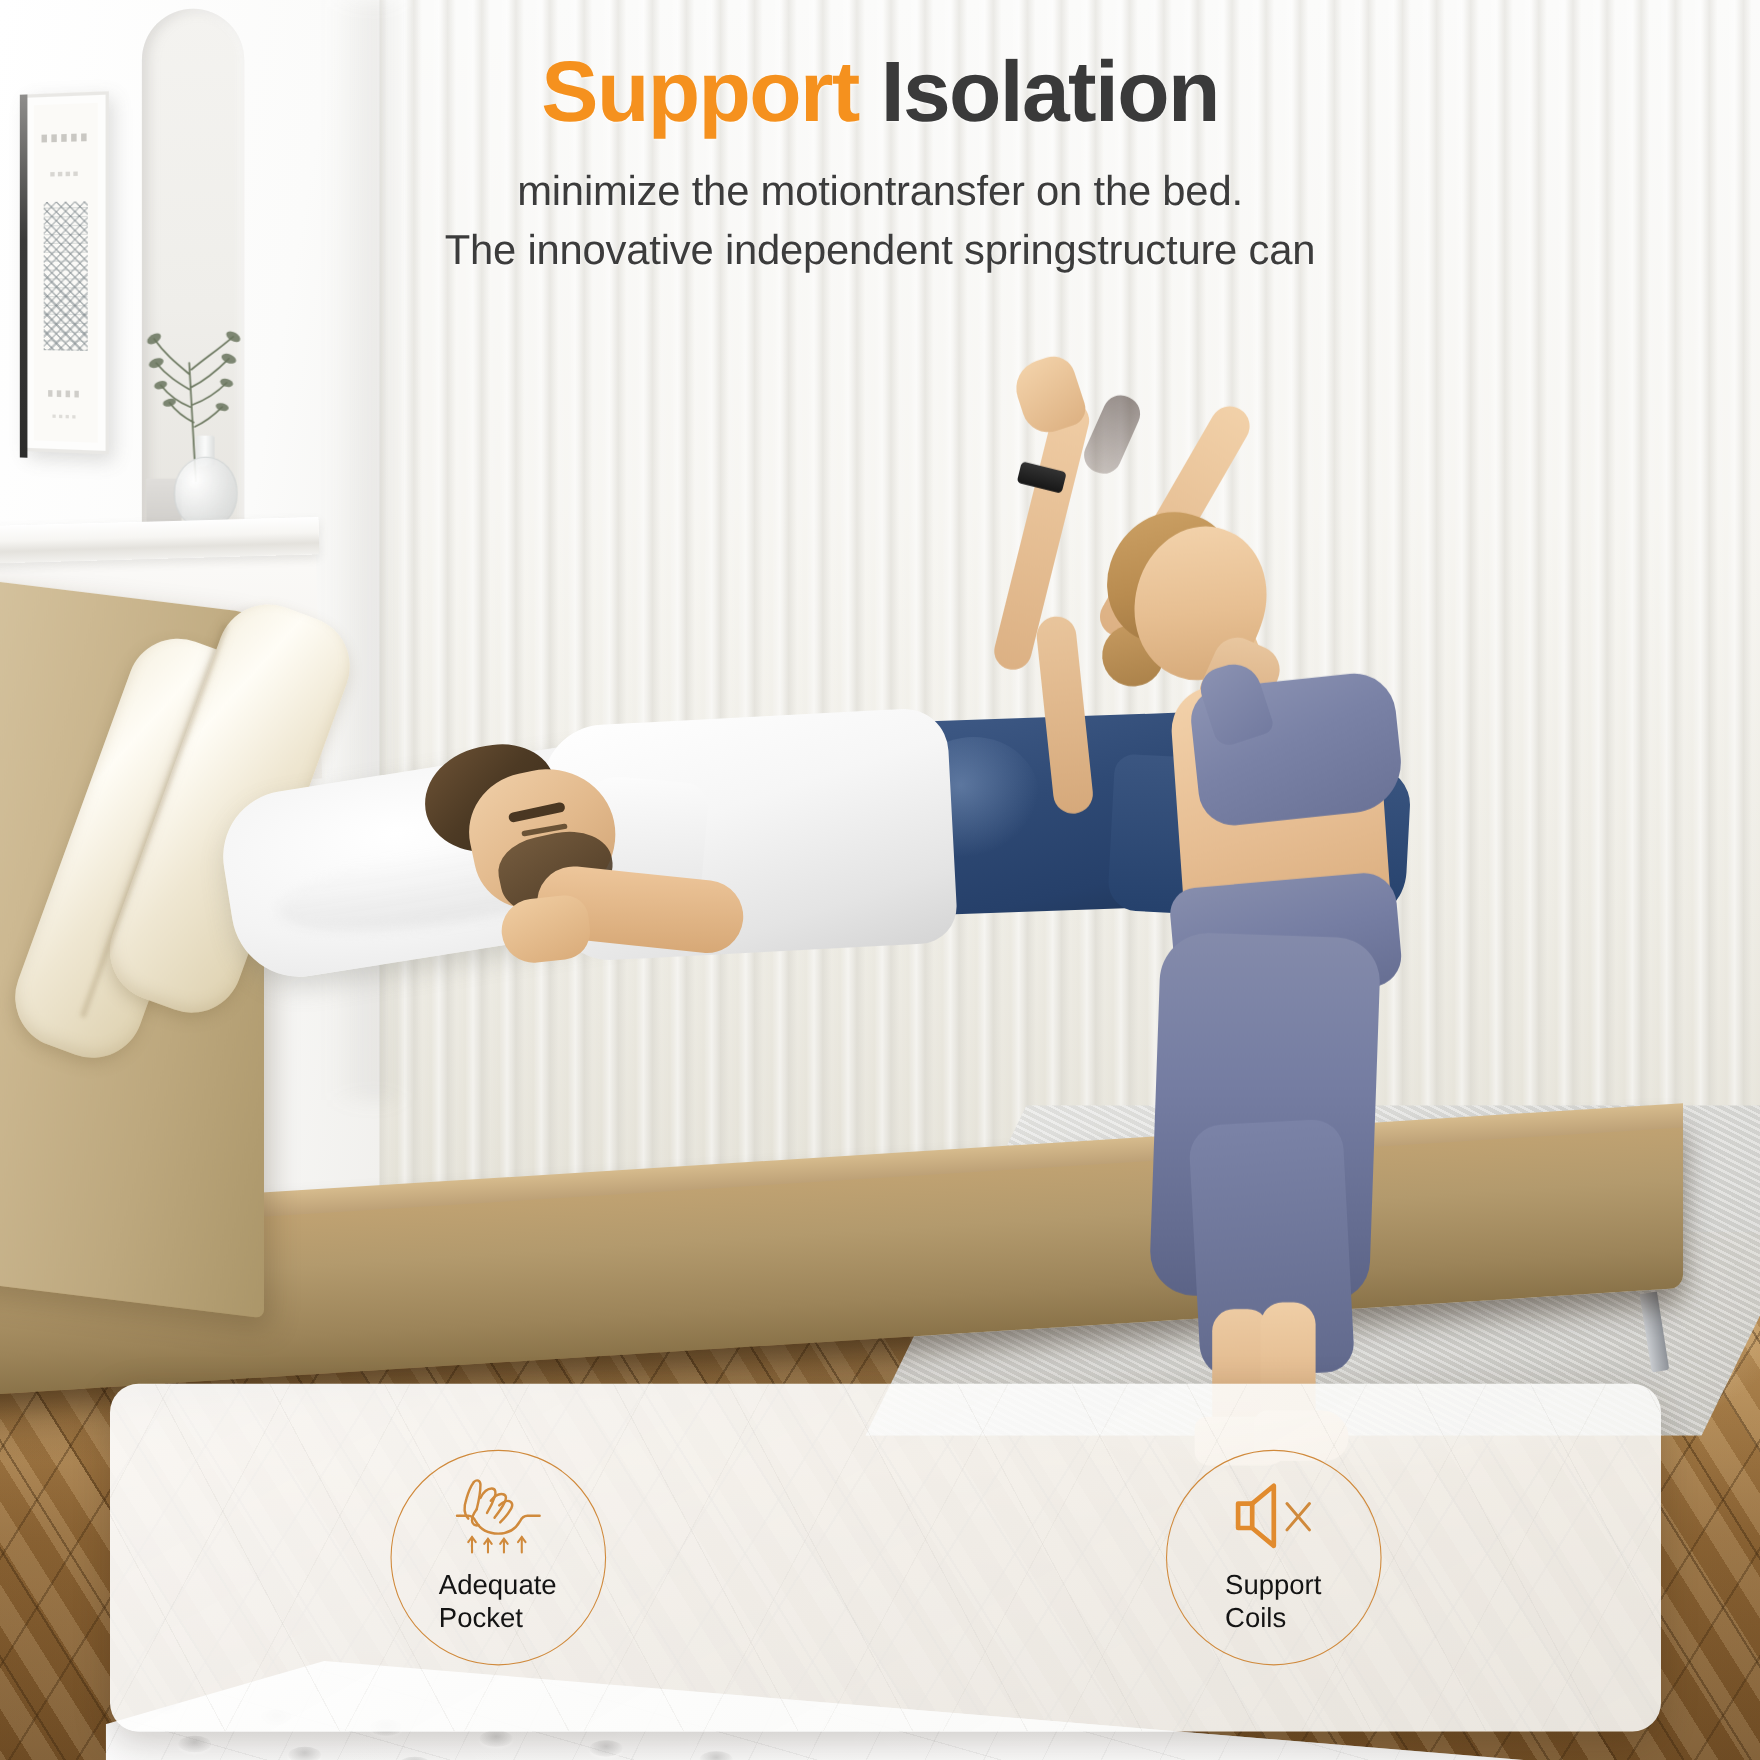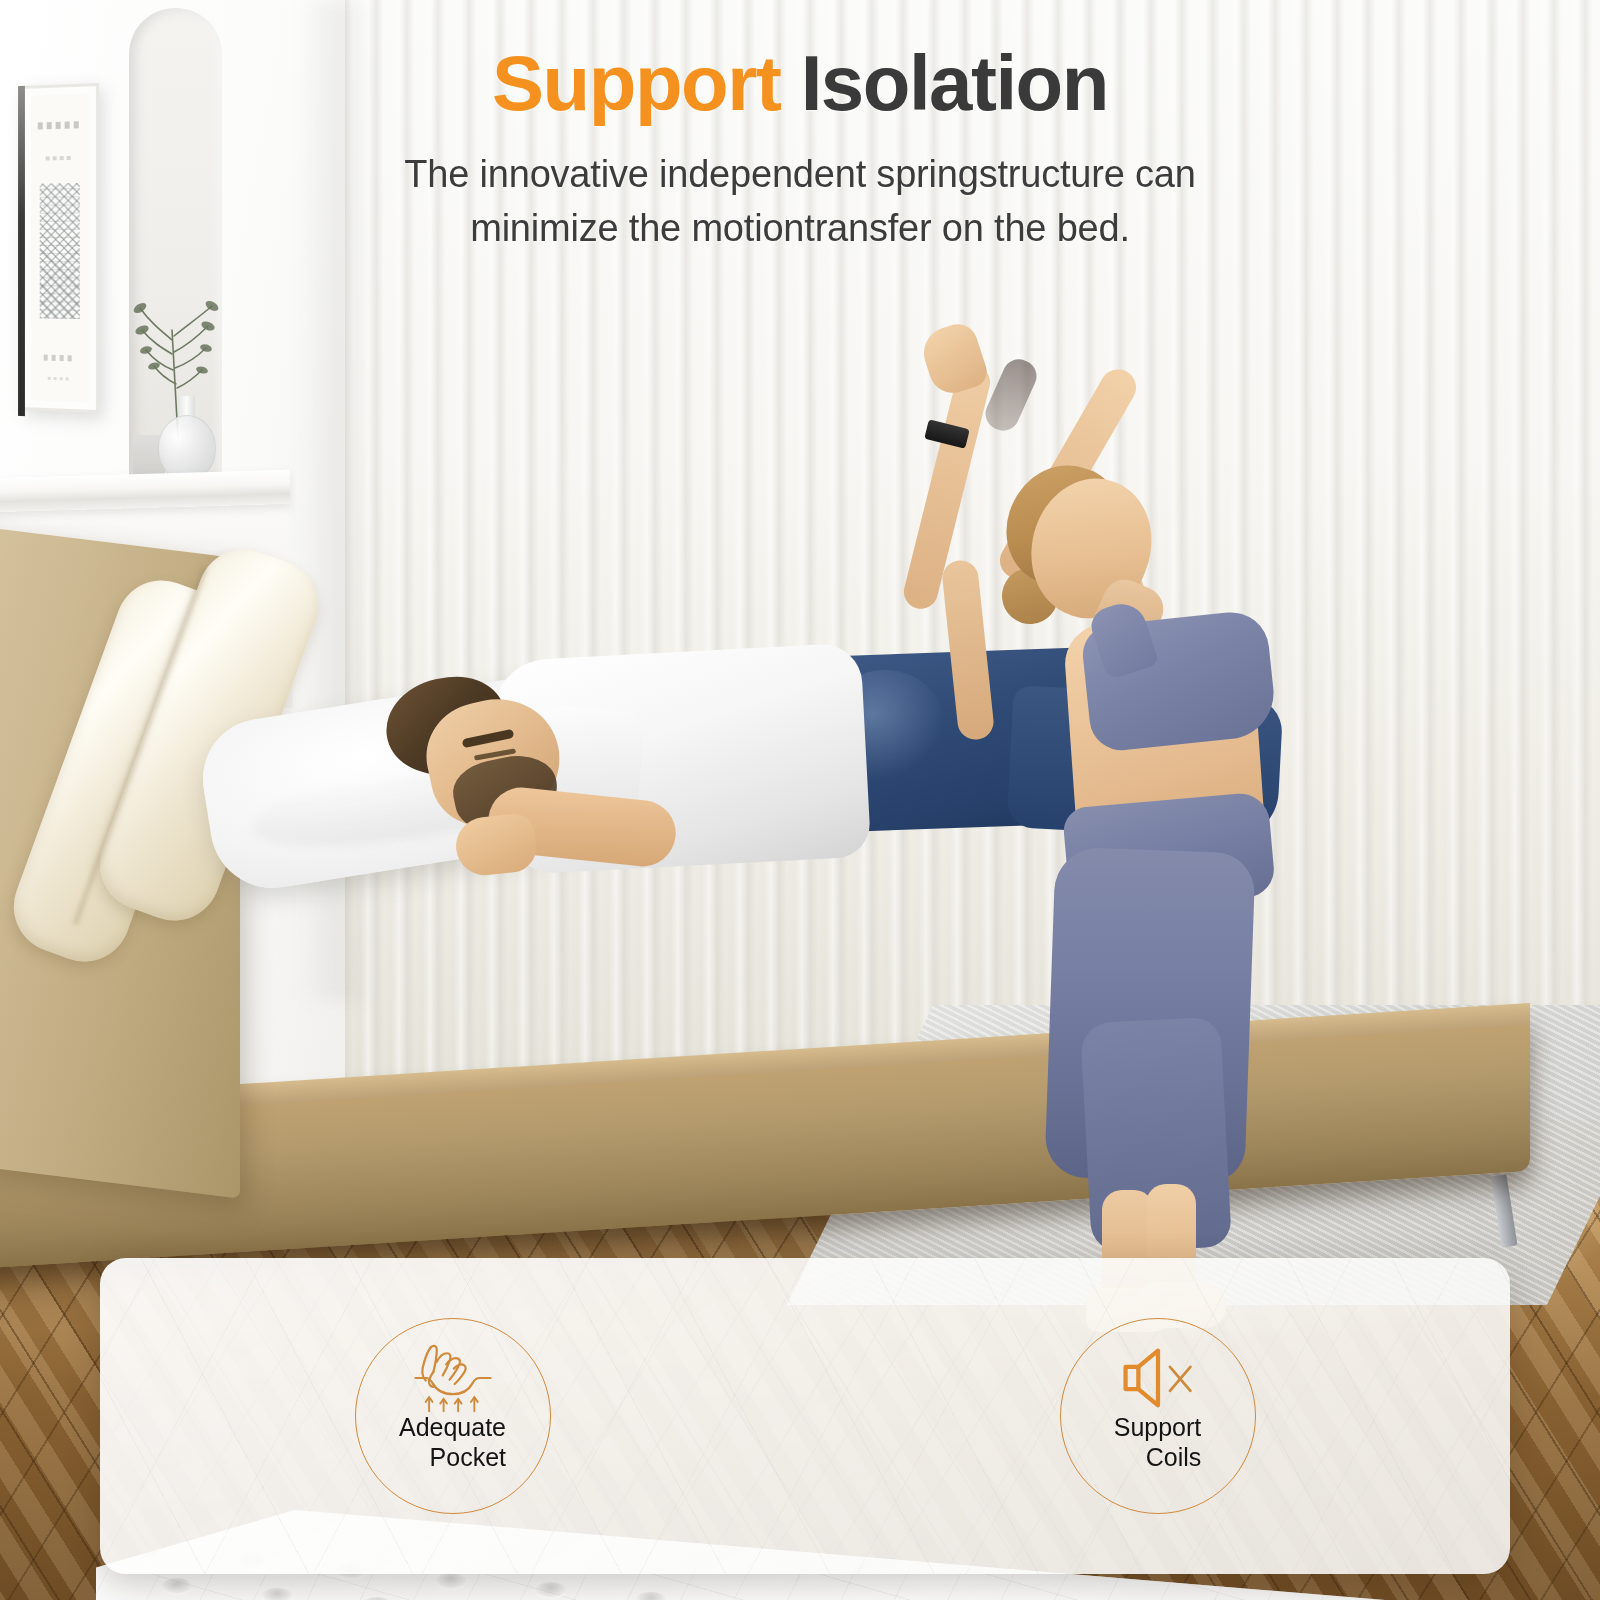--- a/index.html
+++ b/index.html
@@ -467,21 +467,22 @@
     width: 196px; height: 196px;
     border: 1.6px solid #D08A3C;
     border-radius: 50%;
     display:flex; flex-direction:column;
     align-items:center; justify-content:flex-start;
     padding-top: 24px;
     z-index:2;
   }
   .feature-icon { width: 86px; height: 70px; display:block; }
   .feature-label {
-    text-align:right;
+    margin-top: 14px;
+    text-align:left;
     font-size: 25px;
     line-height: 1.18;
     color: #141414;
     font-weight: 400;
   }
   .feature-label span { display:block; }
 </style>
 </head>
 <body>
 
@@ -611,22 +612,22 @@
     <div class="w-legging2"></div>
     <div class="w-shin"></div>
     <div class="w-shin2"></div>
     <div class="w-foot"></div>
     <div class="w-foot2"></div>
   </div>
 
   <div class="headline"><span class="hl-accent">Support</span> <span class="hl-main">Isolation</span></div>
 
   <div class="subhead">
+    <span class="sub-line">minimize the motiontransfer on the bed.</span>
     <span class="sub-line">The innovative independent springstructure can</span>
-    <span class="sub-line">minimize the motiontransfer on the bed.</span>
   </div>
 
   <div class="feature-panel">
     <div class="panel-grain"></div>
 
     <div class="feature">
       <svg class="feature-icon" viewBox="0 0 100 82">
         <g fill="none" stroke="#D08A3C" stroke-width="2.6" stroke-linecap="round" stroke-linejoin="round">
           <path d="M18 44 C14 40 13 32 16 23 C18 16 21 9 24 5"></path>
           <path d="M24 5 C27 2 31 3 31 8 C31 16 29 26 27 34"></path>

